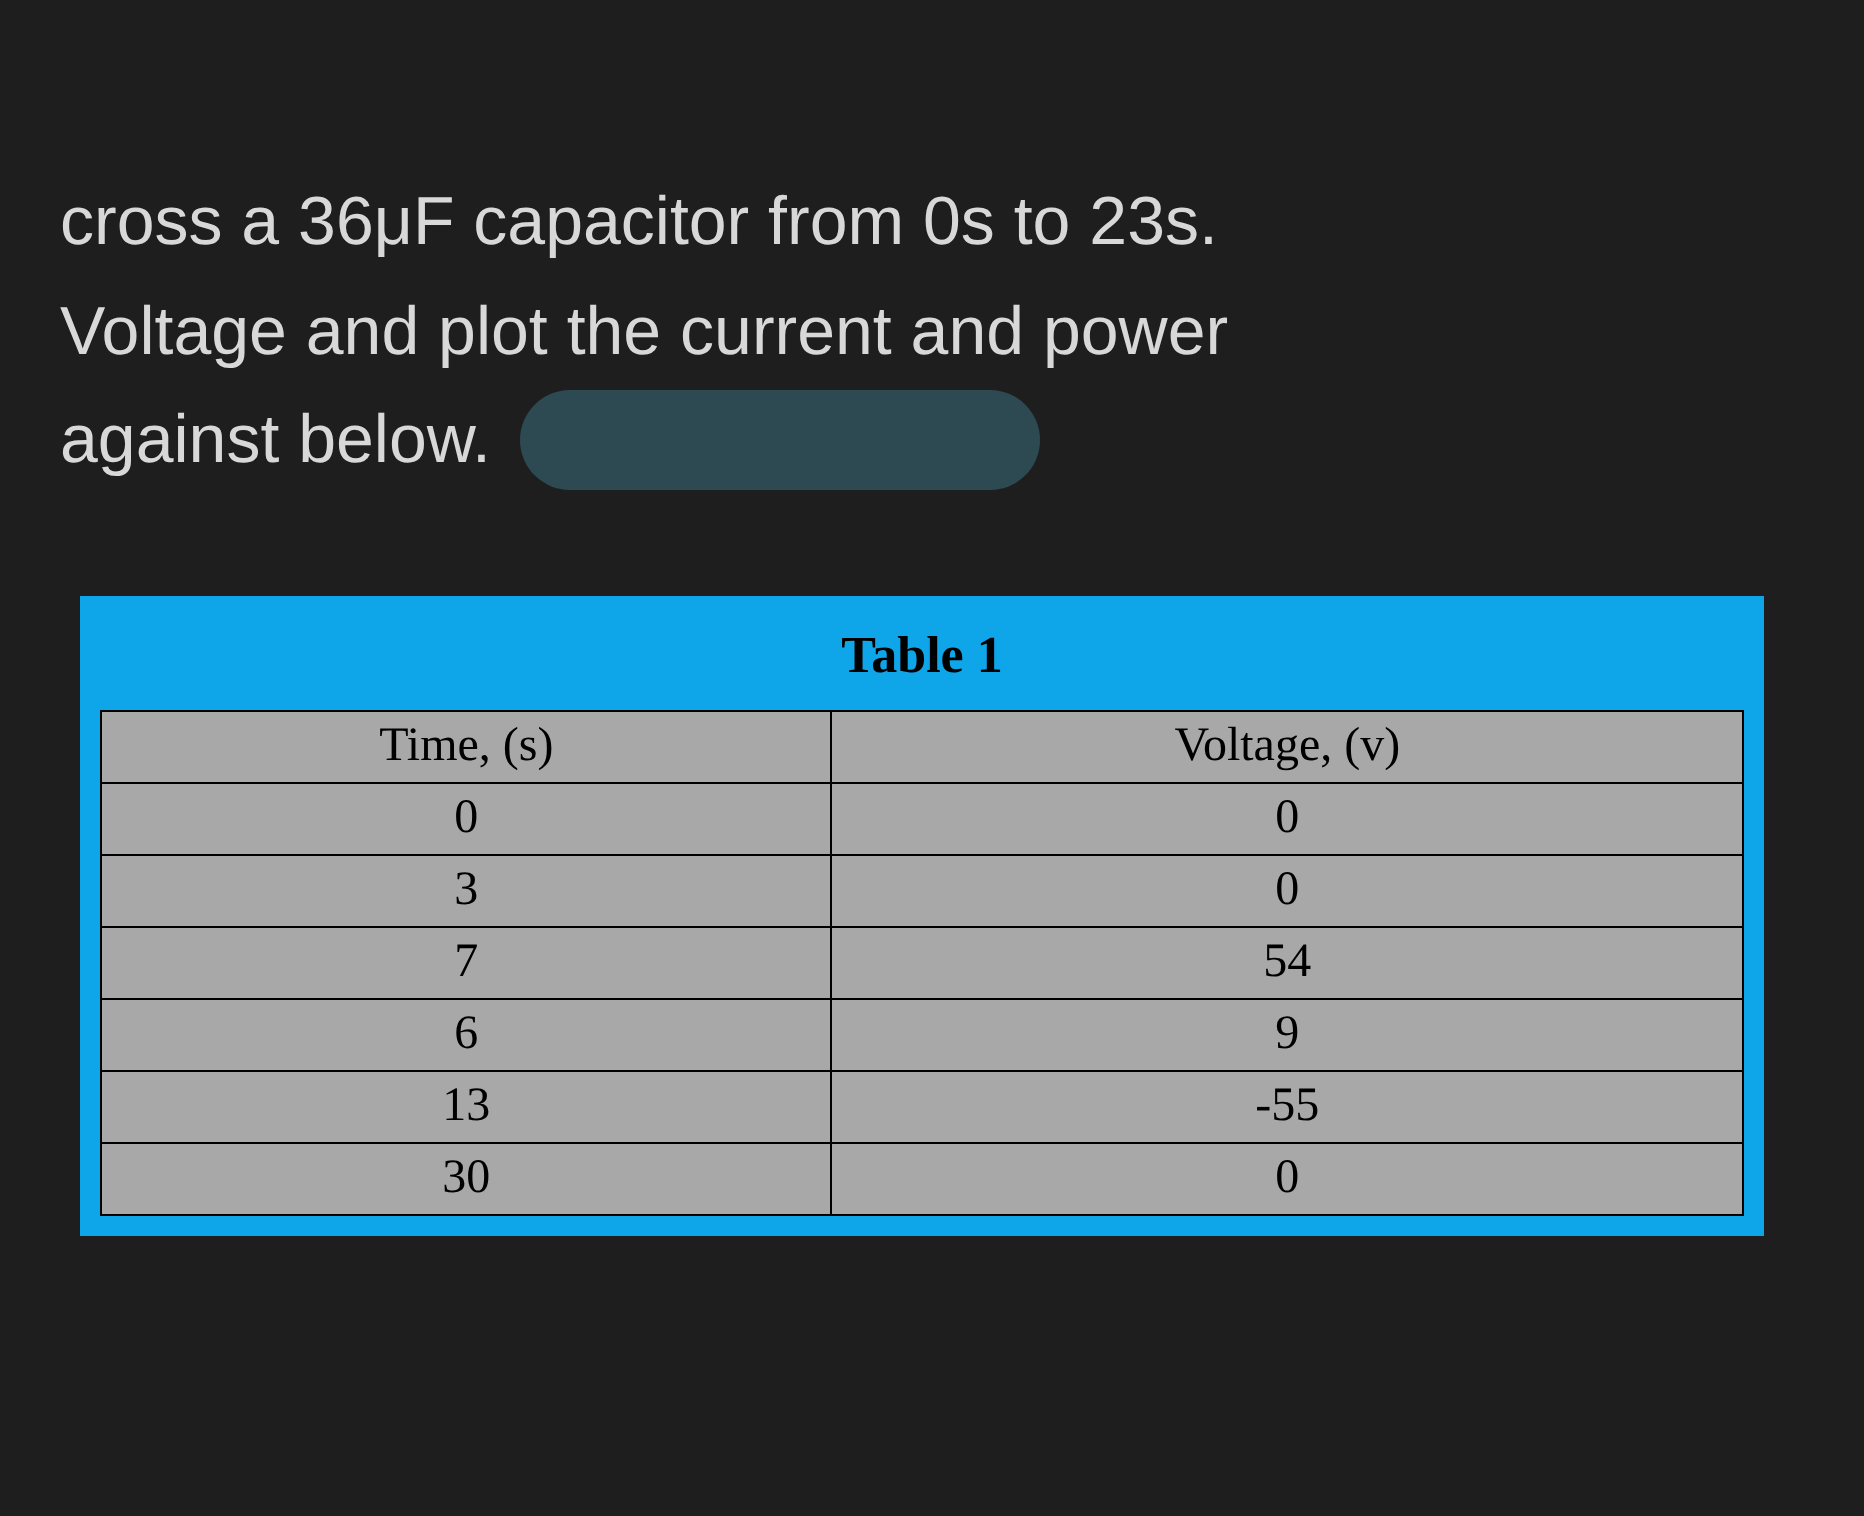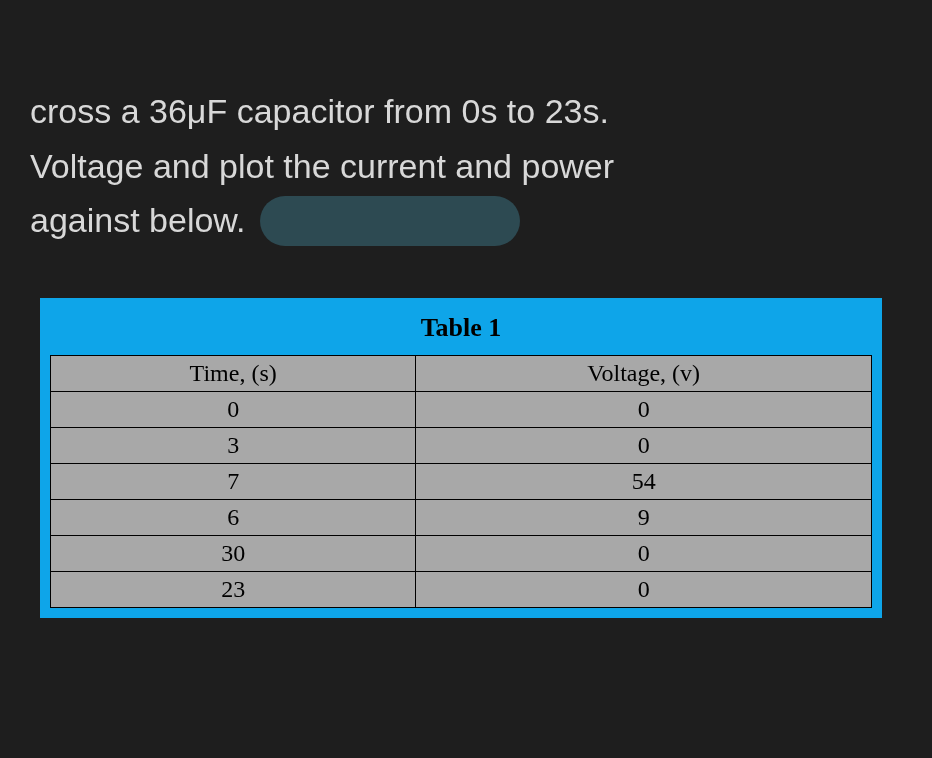--- a/index.html
+++ b/index.html
@@ -97,22 +97,22 @@
       </tr>
       <tr>
         <td>7</td>
         <td>54</td>
       </tr>
       <tr>
         <td>6</td>
         <td>9</td>
       </tr>
       <tr>
-        <td>30</td>
-        <td>0</td>
+        <td>13</td>
+        <td>-55</td>
       </tr>
       <tr>
-        <td>23</td>
+        <td>30</td>
         <td>0</td>
       </tr>
     </tbody>
   </table>
 </div>
 
 </body></html>

